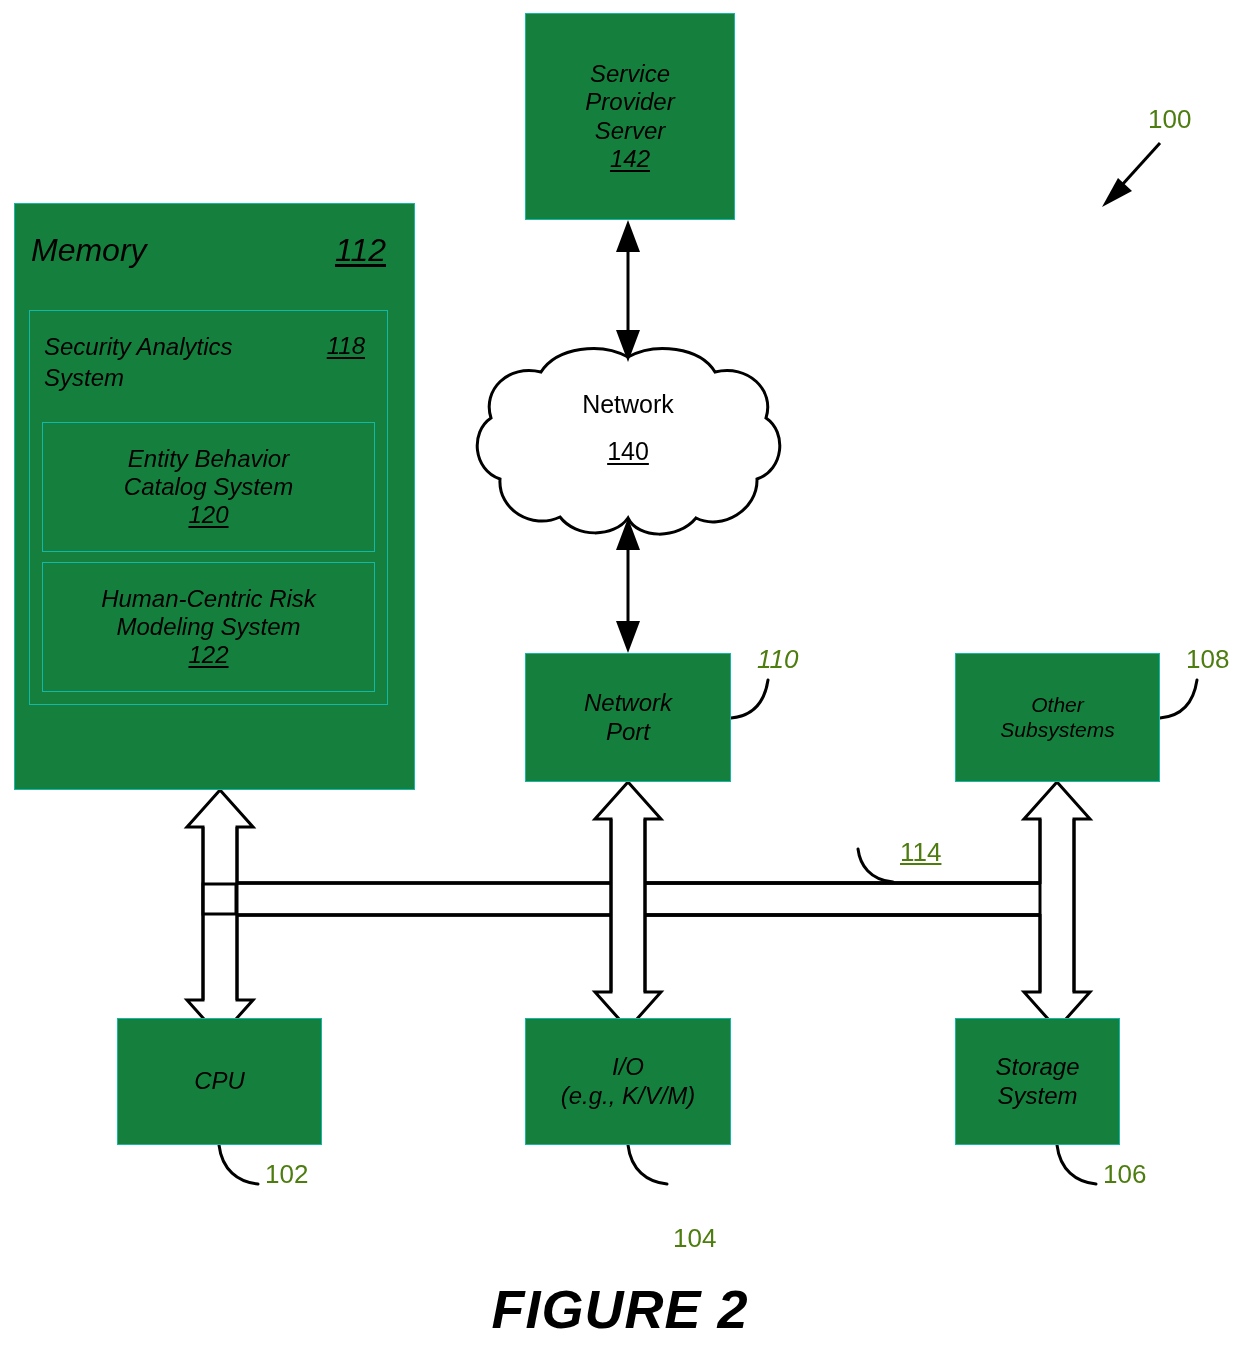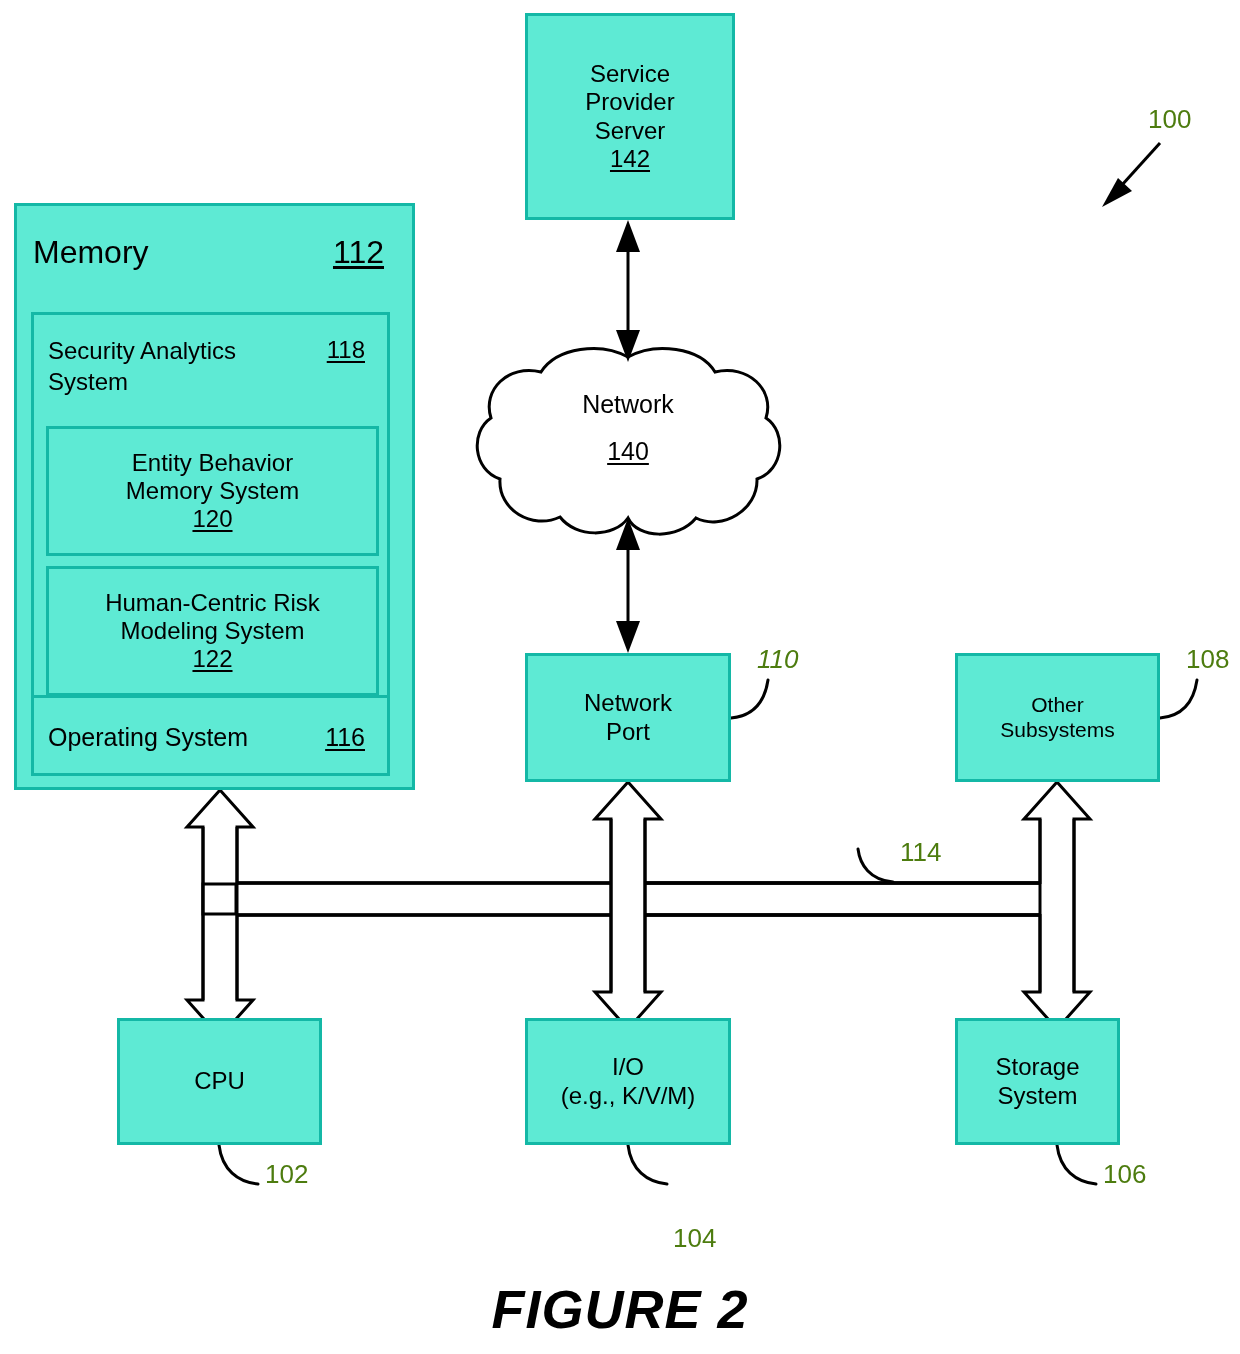--- a/index.html
+++ b/index.html
@@ -16,28 +16,29 @@
     position: relative;
     width: 1240px;
     height: 1354px;
     background: #ffffff;
     overflow: hidden;
   }
   
   .box {
     position: absolute;
     box-sizing: border-box;
-    border: 3px solid #14b8a6;
-    background: #5eead4;
+    border: 1px solid #14b8a6;
+    background: #15803d;
     display: flex;
     flex-direction: column;
     align-items: center;
     justify-content: center;
     text-align: center;
     line-height: 1.18;
+    font-style: italic;
   }
   .lbl {
     display: block;
     white-space: pre-line;
   }
   .refnum {
     text-decoration: underline;
     text-underline-offset: 3px;
   }
   
@@ -149,21 +150,21 @@
   
   .ref-label {
     position: absolute;
     font-size: 26px;
     color: #4d7c0f;
     white-space: nowrap;
   }
   #ref-100 { left: 1148px; top: 104px; }
   #ref-110 { left: 757px;  top: 644px; font-style: italic; }
   #ref-108 { left: 1186px; top: 644px; }
-  #ref-114 { left: 900px;  top: 837px; }
+  #ref-114 { left: 900px;  top: 837px; text-decoration: underline; }
   #ref-102 { left: 265px;  top: 1159px; }
   #ref-104 { left: 673px;  top: 1223px; }
   #ref-106 { left: 1103px; top: 1159px; }
 
   #figure-caption {
     position: absolute;
     left: 0;
     top: 1278px;
     width: 1240px;
     text-align: center;
@@ -284,37 +285,31 @@
 
     <div class="box" id="sec-analytics-box">
       <div class="panel-header" id="sec-analytics-header">
         <span class="lbl title-2line">Security Analytics
 System</span>
         <span class="refnum">118</span>
       </div>
 
       <div class="box" id="ebc-box">
         <span class="lbl">Entity Behavior
-Memory System</span>
+Catalog System</span>
         <span class="refnum">120</span>
       </div>
 
       <div class="box" id="hcrm-box">
         <span class="lbl">Human-Centric Risk
 Modeling System</span>
         <span class="refnum">122</span>
       </div>
     </div>
 
-    <div class="box" id="os-box">
-      <div class="panel-header" id="os-header">
-        <span class="lbl">Operating System</span>
-        <span class="refnum">116</span>
-      </div>
-    </div>
   </div>
 
   <div class="box" id="sps-box">
     <span class="lbl">Service
 Provider
 Server</span>
     <span class="refnum">142</span>
   </div>
 
   <div style="position:absolute; left:497px; top:392px; width:262px; text-align:center; font-size:25px; line-height:1.0;">

